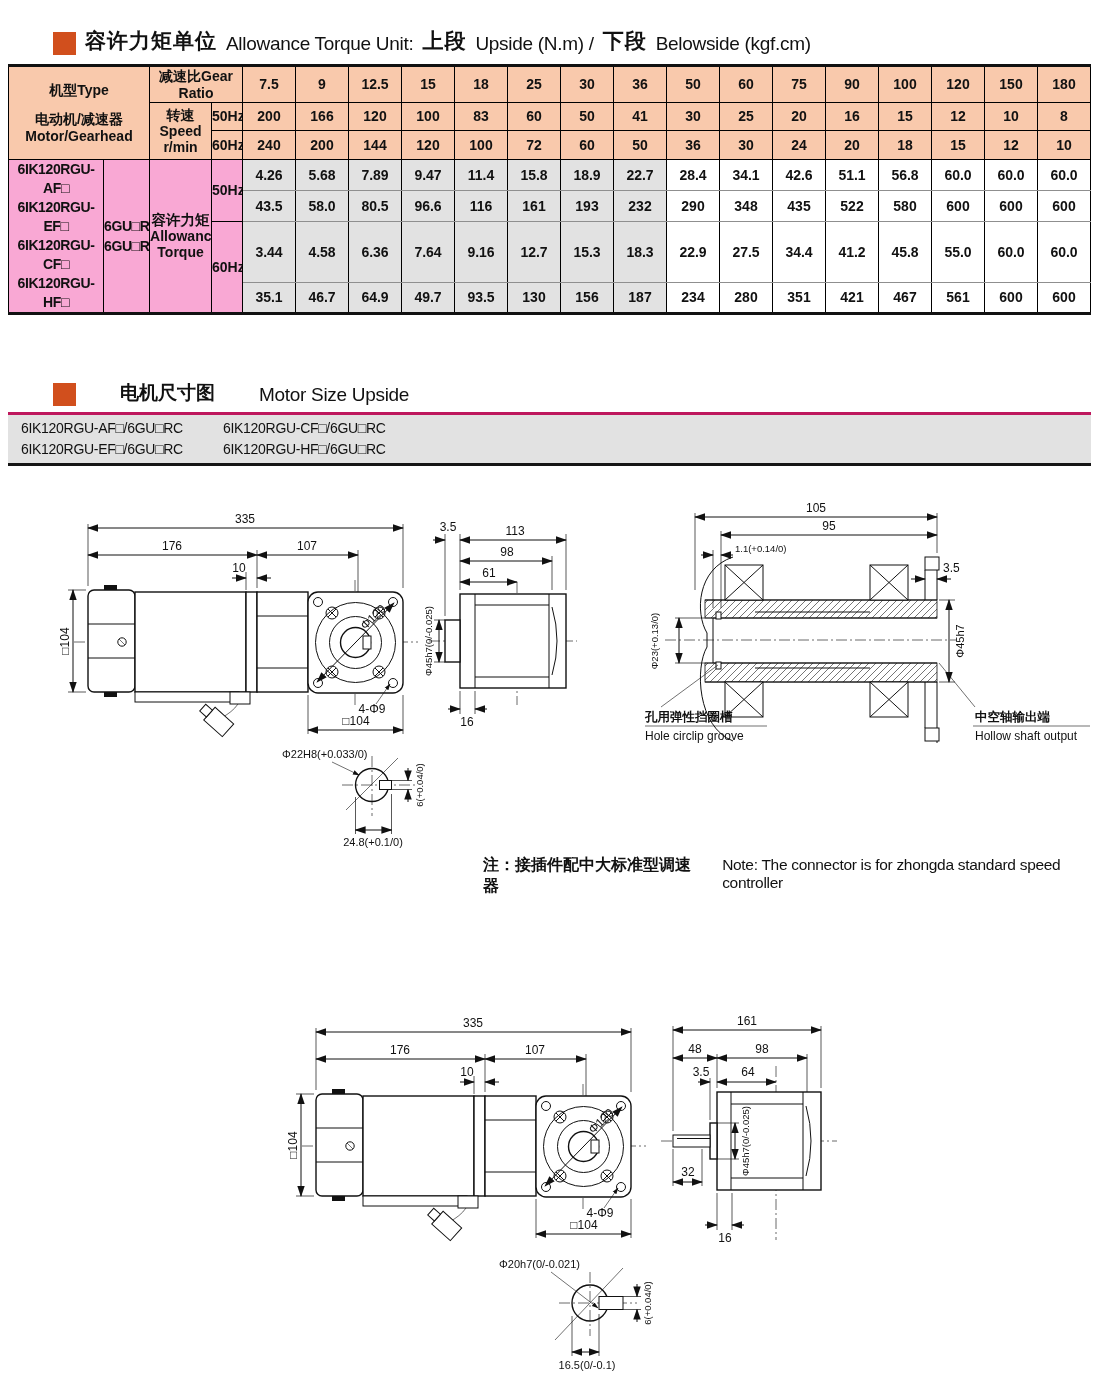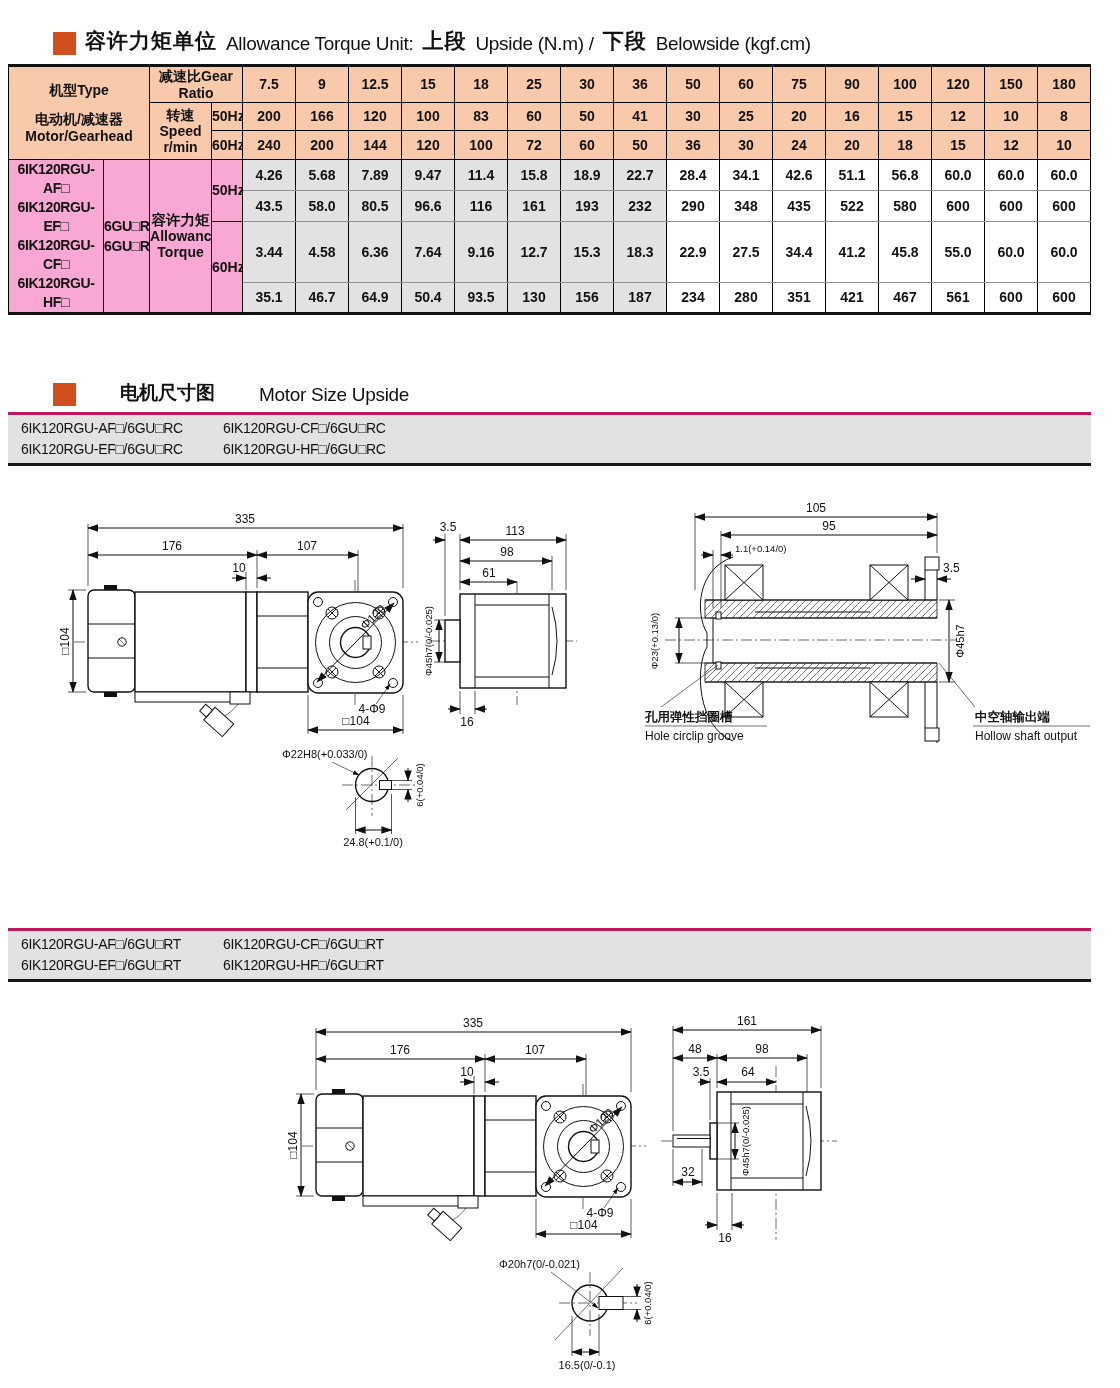--- a/index.html
+++ b/index.html
@@ -225,21 +225,21 @@
           <td>41.2</td>
           <td>45.8</td>
           <td>55.0</td>
           <td>60.0</td>
           <td>60.0</td>
         </tr>
     <tr class="tq">
           <td class="shade">35.1</td>
           <td class="shade">46.7</td>
           <td class="shade">64.9</td>
-          <td class="shade">50.4</td>
+          <td class="shade">49.7</td>
           <td class="shade">93.5</td>
           <td class="shade">130</td>
           <td class="shade">156</td>
           <td class="shade">187</td>
           <td>234</td>
           <td>280</td>
           <td>351</td>
           <td>421</td>
           <td>467</td>
           <td>561</td>
@@ -468,31 +468,25 @@
       <line class="dl" x1="128" y1="26" x2="128" y2="38.5" marker-end="url(#a)"></line>
       <line class="dl" x1="128" y1="60" x2="128" y2="47.5" marker-end="url(#a)"></line>
       <text class="ds" transform="rotate(-90 143 43)" x="143" y="43" text-anchor="middle">6(+0.04/0)</text>
       <line class="ext" x1="75.5" y1="55" x2="75.5" y2="92"></line>
       <line class="ext" x1="111.5" y1="52" x2="111.5" y2="92"></line>
       <line class="dl" x1="75.5" y1="88" x2="111.5" y2="88" marker-start="url(#a)" marker-end="url(#a)"></line>
       <text class="dm" x="93" y="104" text-anchor="middle">24.8(+0.1/0)</text>
     </g>
   </svg>
 
-
-  <div class="band" style="top:928px;">
-    <div class="bcol c1">
-      <div>6IK120RGU-AF□/6GU□RT</div>
-      <div>6IK120RGU-EF□/6GU□RT</div>
-    </div>
-    <div class="bcol">
-      <div>6IK120RGU-CF□/6GU□RT</div>
-      <div>6IK120RGU-HF□/6GU□RT</div>
-    </div>
+  <div class="note">
+    <span class="ncjk">注：接插件配中大标准型调速器</span>
+    <span class="nen">Note: The connector is for zhongda standard speed controller</span>
   </div>
+
 
   <svg class="dwg" style="left:288px;top:1002px;" width="390" height="275" viewBox="0 0 390 275">
     <g>
       <line class="cl" x1="14" y1="144" x2="358" y2="144"></line>
       <line class="cl" x1="295" y1="82" x2="295" y2="207"></line>
       <rect class="ol" x="28" y="92" width="47" height="102" rx="6"></rect>
       <line class="ol2" x1="28" y1="126" x2="75" y2="126"></line>
       <line class="ol2" x1="28" y1="160" x2="75" y2="160"></line>
       <rect x="44" y="87" width="13" height="5" fill="#111"></rect>
       <rect x="44" y="194" width="13" height="5" fill="#111"></rect>

